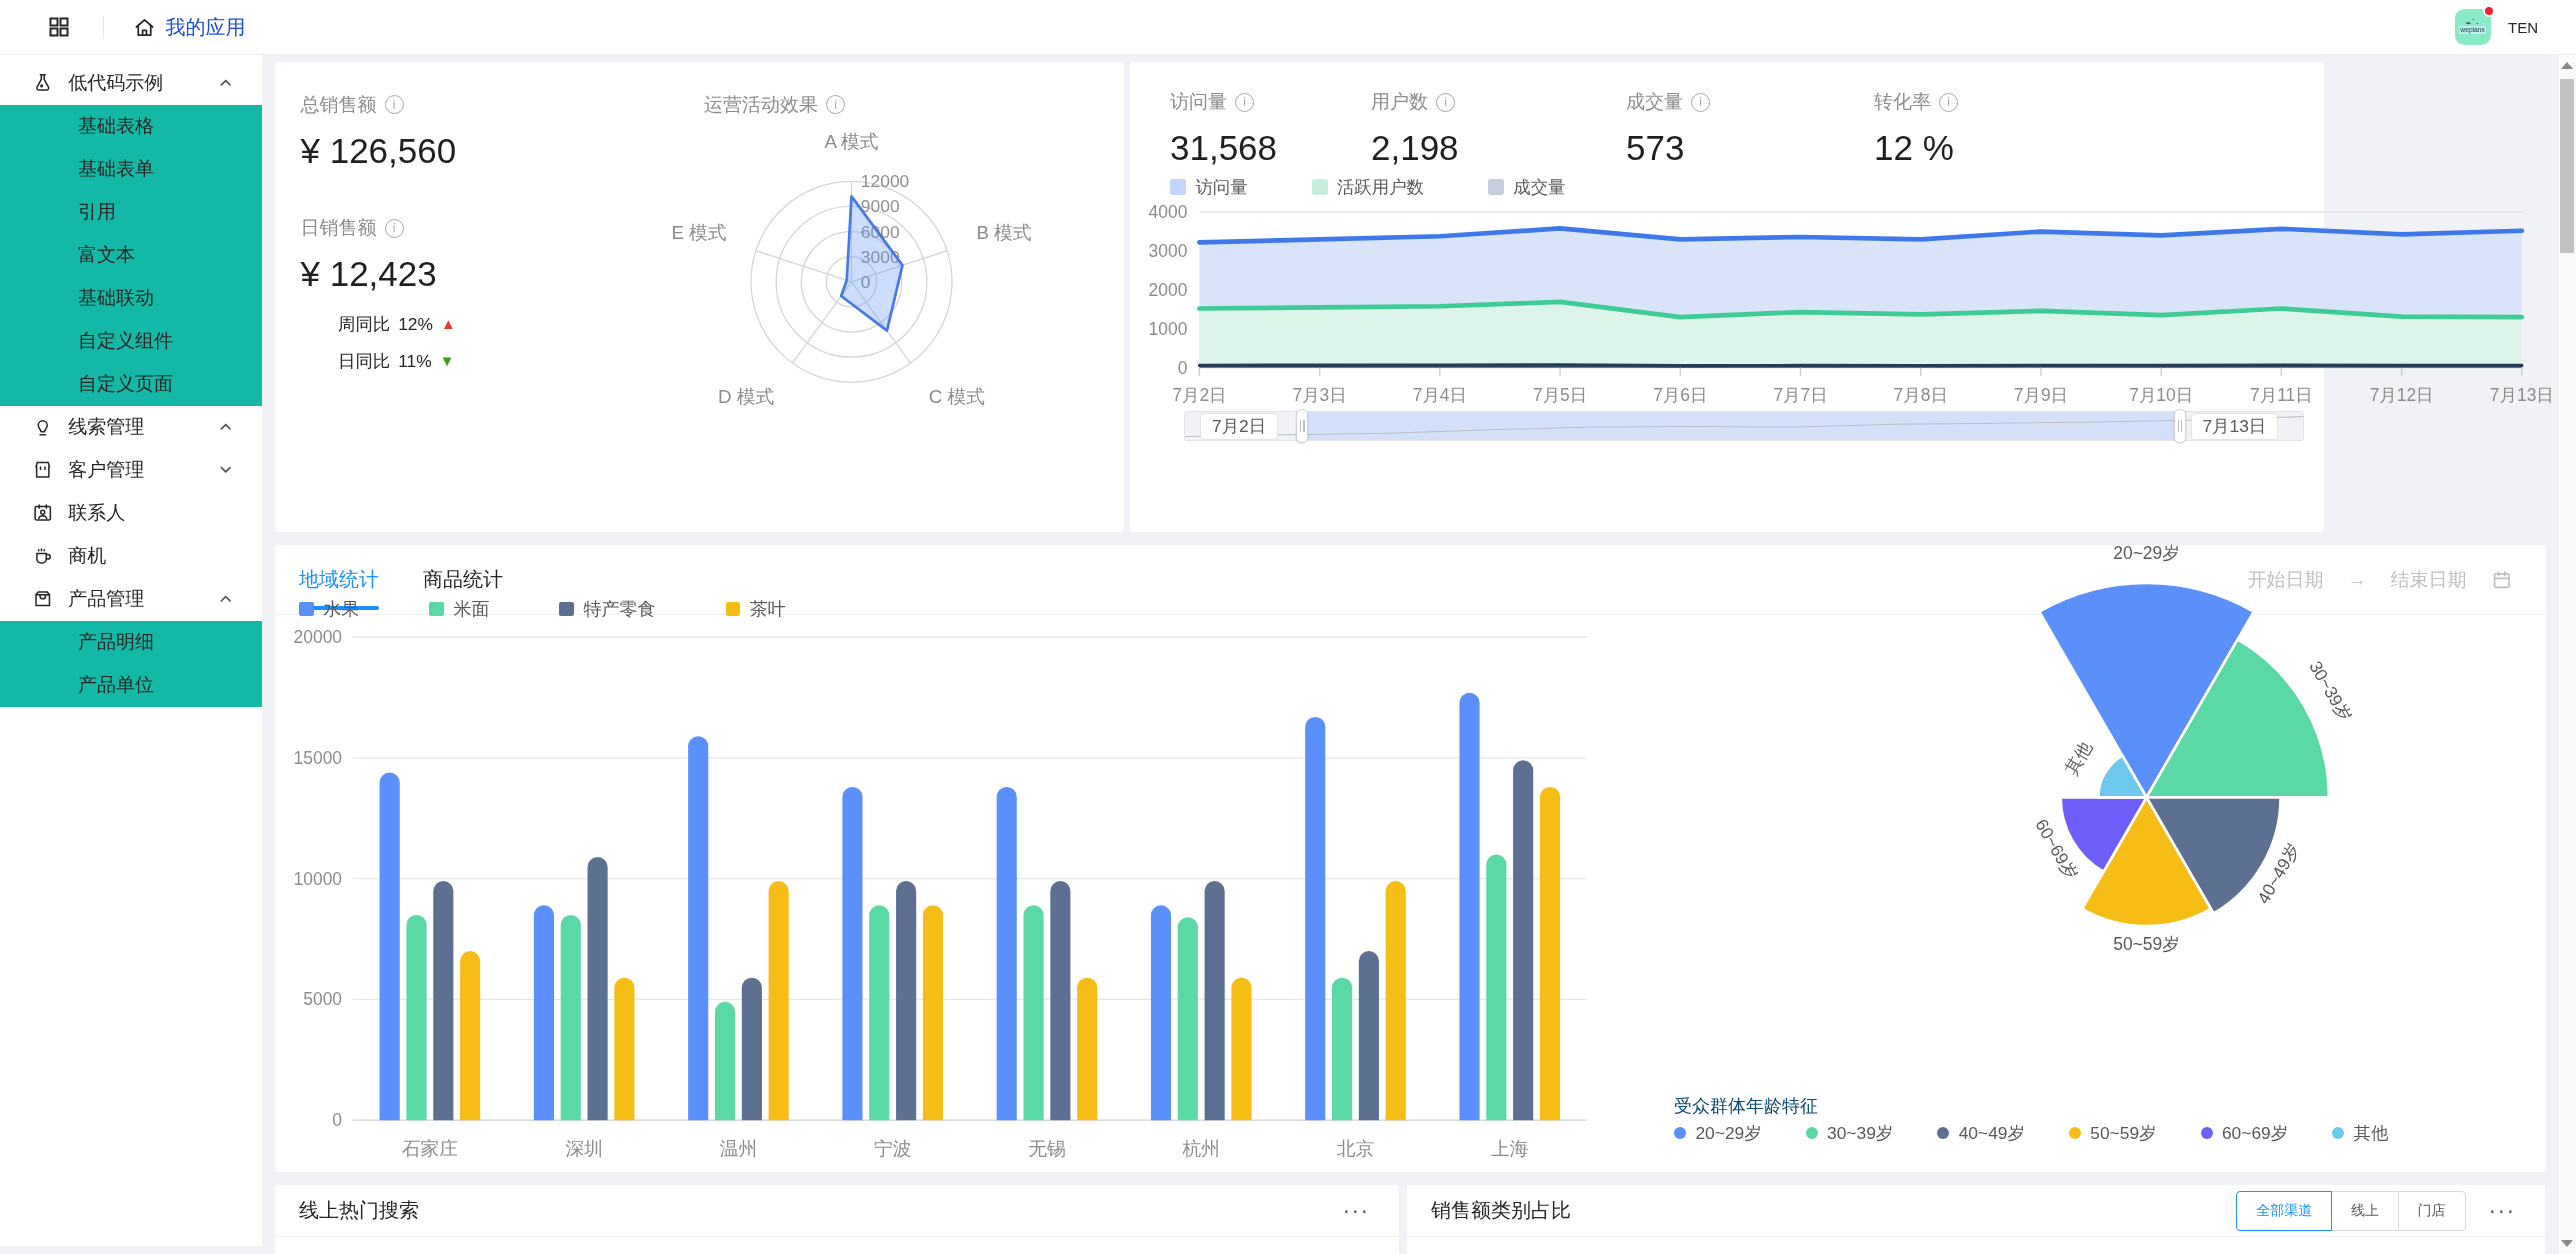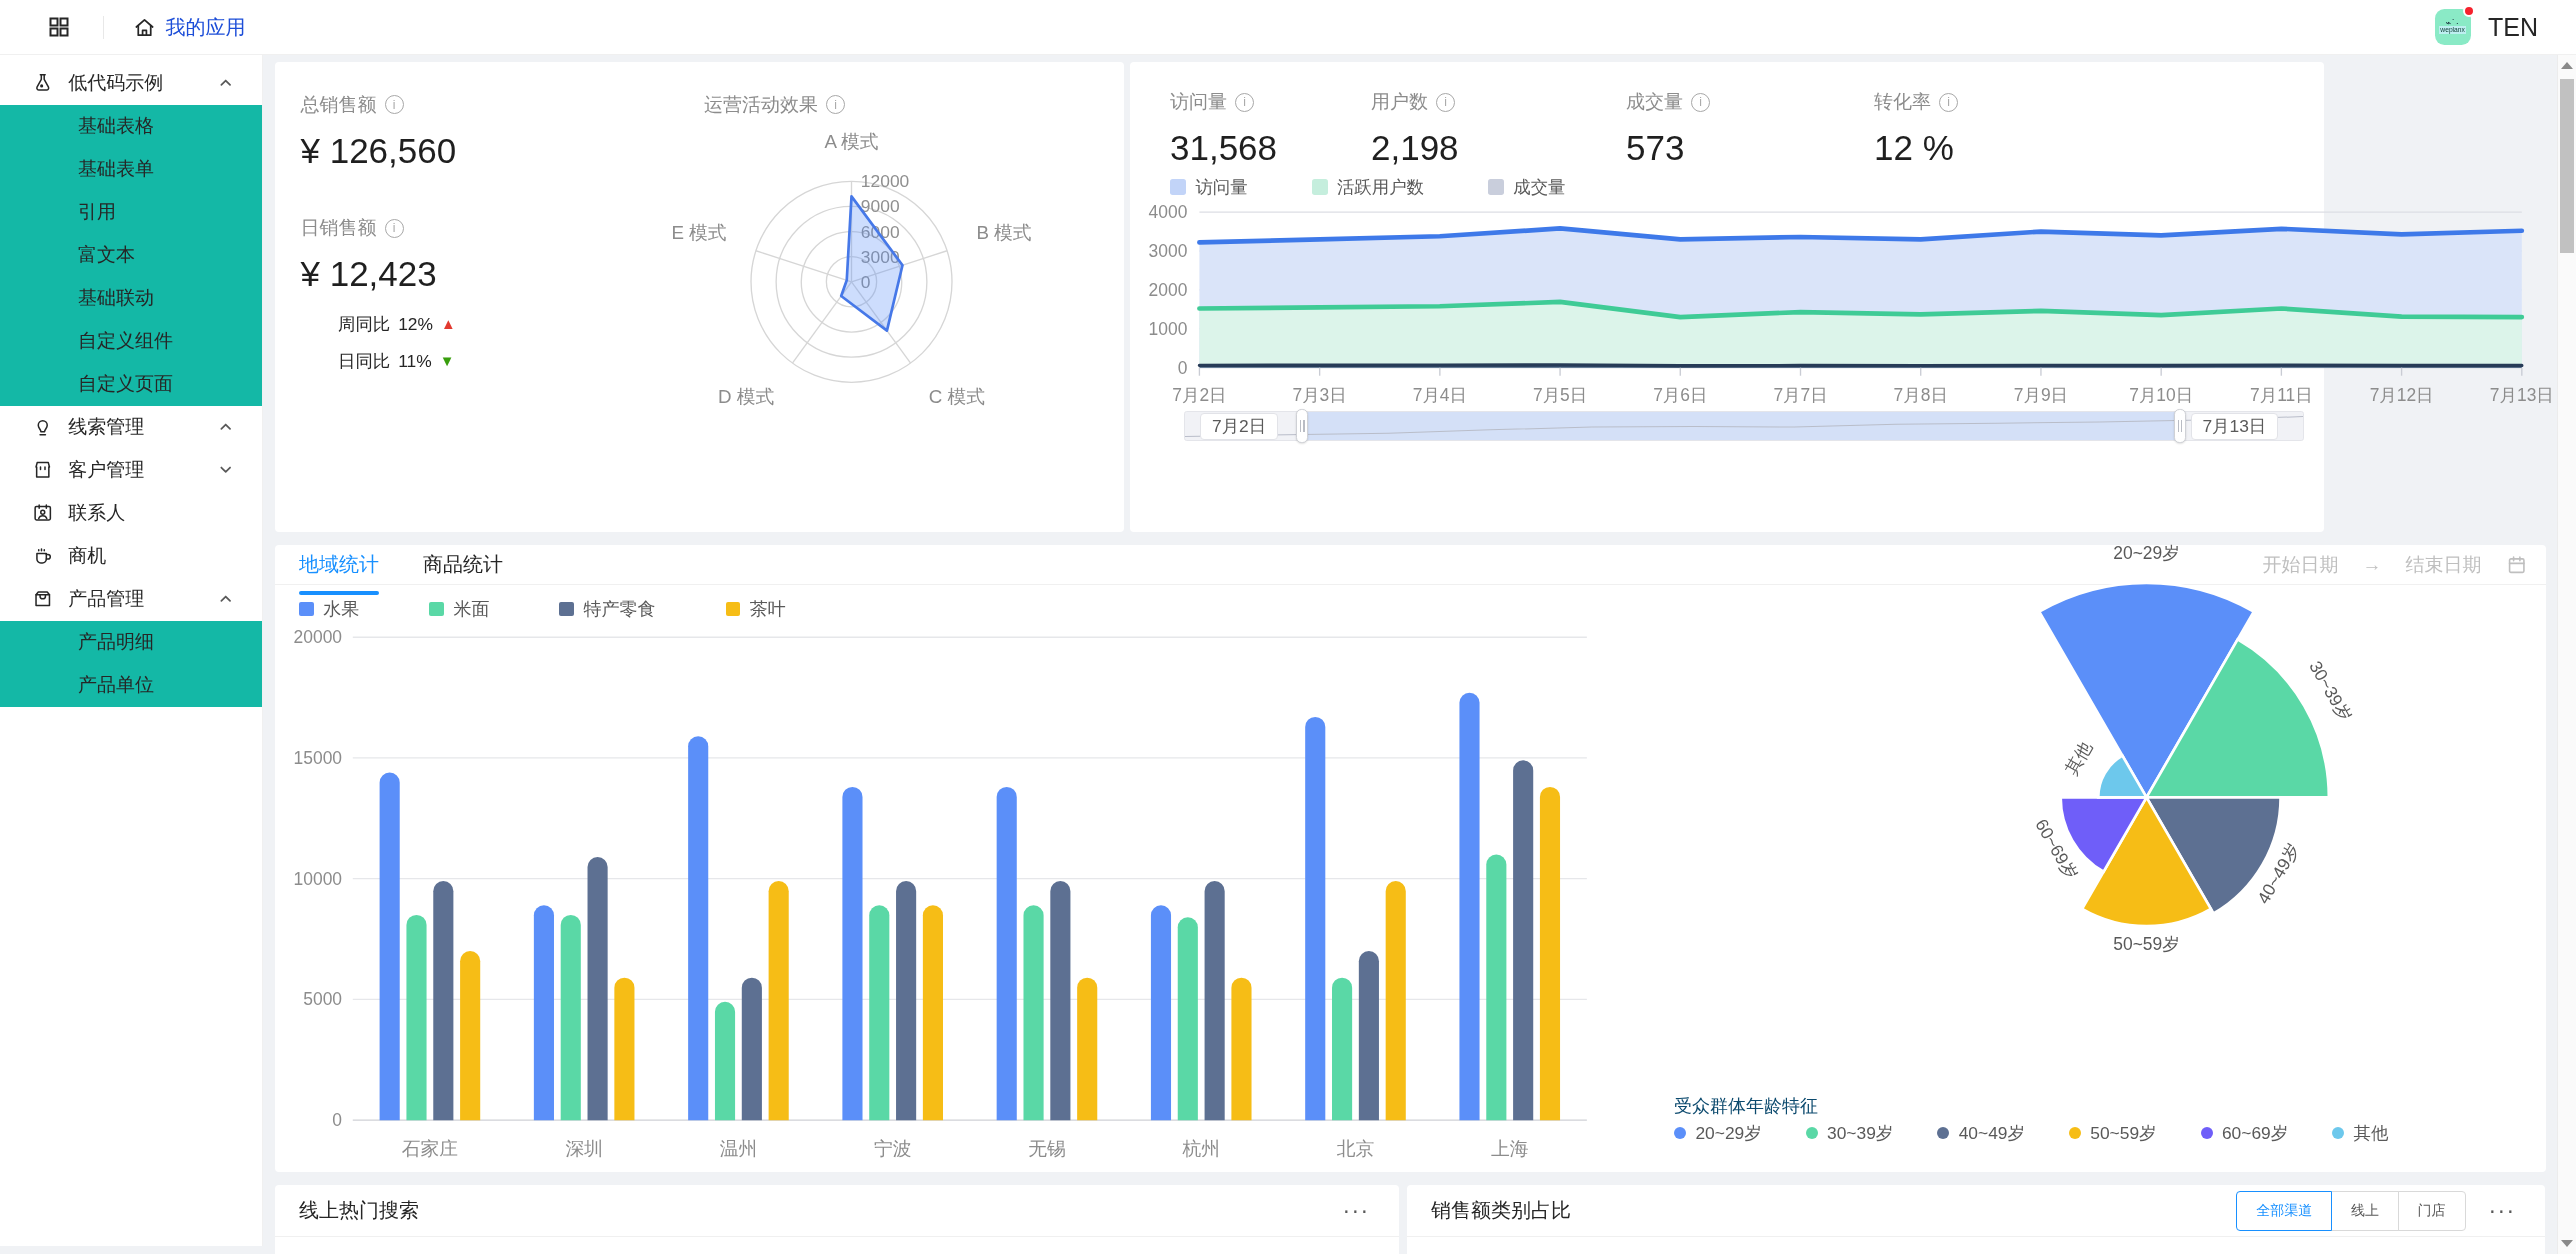--- a/index.html
+++ b/index.html
@@ -12,21 +12,21 @@
   .topbar .appstore { margin-left:47px; display:flex; align-items:center; }
   .topbar .divider { width:0.7px; height:23px; background:#e8e8e8; margin:0 29.5px 0 32px; }
   .topbar .home-group { display:flex; align-items:center; gap:9.4px; font-size:20px; color:#1d4ed8; }
   .topbar .right { margin-left:auto; display:flex; align-items:center; gap:17.4px; margin-right:38px; }
   .avatar { position:relative; width:36px; height:36px; border-radius:9.4px; background:#8aeac6;
             display:flex; flex-direction:column; align-items:center; justify-content:center; }
   .avatar .mark { font-size:9.4px; line-height:6.7px; color:#123; letter-spacing:0.7px; }
   .avatar .brand { font-size:6.7px; color:#0d3b33; background:#bdeff0; padding:0 1.3px; line-height:8px; }
   .avatar .dot { position:absolute; right:-4px; top:-4px; width:12px; height:12px; border-radius:50%;
                  background:#f5222d; border:2px solid #fff; }
-  .username { font-size:25px; color:#262626; }
+  .username { font-size:15px; color:#262626; }
 
   
   .sidebar { position:absolute; left:0; top:55px; width:263px; bottom:8px; background:#fff;
              border-right:0.7px solid #f0f0f0; padding-top:6.7px; font-size:19px; z-index:10;text-align:center; }
   .menu-item { height:43px; display:flex; align-items:center; padding-left:32px; gap:14.8px; cursor:pointer; }
   .menu-item .chev { margin-left:auto; margin-right:28px; display:flex; }
   .submenu { background:#14b8a6; }
   .submenu .menu-item { padding-left:78px; }
   .micon { width:21.5px; height:21.5px; flex:0 0 21.5px; }
   .micon svg, .chev svg { width:100%; height:100%; }
@@ -64,22 +64,22 @@
                   border:0.7px solid #e4e5ea; border-radius:2.7px; cursor:pointer; }
   .range-sel { position:absolute; top:0; bottom:0; background:#d4e0f7; }
   .range-spark { position:absolute; inset:0; width:100%; height:100%; }
   .range-handle { position:absolute; top:-2.7px; width:12px; height:34px; background:#fff; border:0.7px solid #cfd1d6;
                   border-radius:5.4px; box-shadow:0 0.7px 2px rgba(0,0,0,.15); display:flex; align-items:center; justify-content:center; gap:2px; cursor:ew-resize; }
   .range-handle i { width:1.3px; height:12px; background:#b9bcc4; }
   .range-label { position:absolute; top:0.7px; height:27px; line-height:25.5px; padding:0 10.7px; font-size:17.4px; color:#595959;
                  background:#fff; border:0.7px solid #e2e3e8; border-radius:4px; white-space:nowrap; }
 
   
-  .tabbar { position:absolute; left:0; top:0; right:0; height:40px; border-bottom:1.3px solid #f0f0f0;
-            display:flex; align-items:center; padding:0 19px 0 24px;justify-content:center; }
+  .tabbar { position:absolute; left:0; top:0; right:0; height:70px; border-bottom:1.3px solid #f0f0f0;
+            display:flex; align-items:center; padding:0 34px 0 24px;justify-content:center; }
   .tab { font-size:20px; margin-right:44px; cursor:pointer; position:relative; height:58px; display:flex; align-items:center; }
   .tab.active { color:#1890ff; }
   .tab.active::after { content:""; position:absolute; left:0; right:0; bottom:-1.3px; height:3.4px; background:#1890ff; border-radius:2px; }
   .daterange { margin-left:auto; display:flex; align-items:center; gap:24px; font-size:19px; color:#bfbfbf; cursor:pointer; }
   .bar-legend { position:absolute; left:24px; top:52px; display:flex; gap:70px; font-size:18px; color:#595959; }
   .bar-legend .swatch { width:14.8px; height:14.8px; border-radius:2px; }
   #bar-svg { position:absolute; left:4px; top:72px; width:1328px; height:577px; overflow:visible; }
   #rose-svg { position:absolute; left:1610px; top:10.7px; width:523px; height:523px; overflow:visible; }
   .rose-legend-title { position:absolute; left:1399px; top:549px; font-size:18px; color:#0c4a6e; }
   .rose-legend { position:absolute; left:1399px; top:576px; display:flex; gap:44px; font-size:17.4px; color:#595959; }

